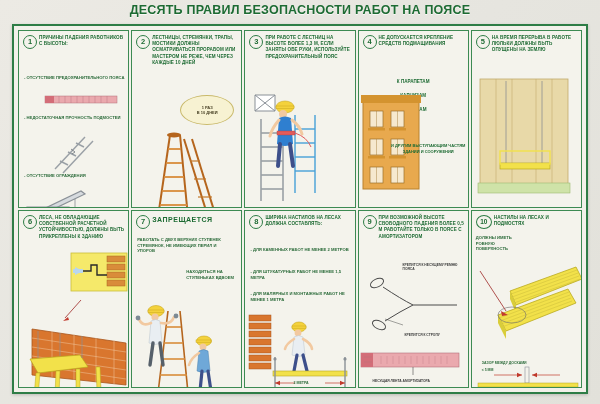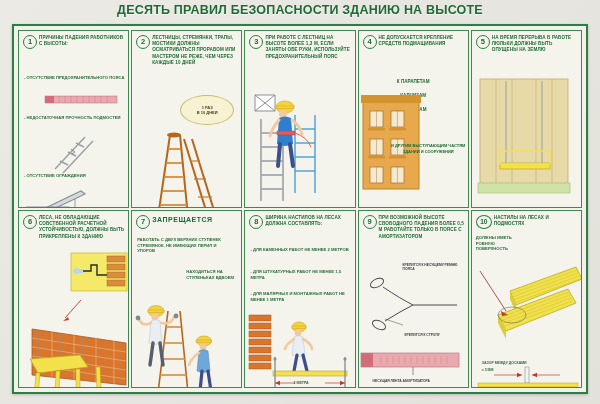--- a/index.html
+++ b/index.html
@@ -61,21 +61,21 @@
     background:#f7f2d2;display:flex;align-items:center;justify-content:center;
     text-align:center;font-size:4px;font-weight:bold;color:#4a4327;line-height:1.35;
   }
   svg{position:absolute;left:0;top:0;overflow:visible;}
 </style>
 </head>
 <body>
 
 <div class="poster">
 
-  <div class="title">ДЕСЯТЬ ПРАВИЛ БЕЗОПАСНОСТИ ЗДАНИЮ НА ВЫСОТЕ</div>
+  <div class="title">ДЕСЯТЬ ПРАВИЛ БЕЗОПАСНОСТИ РАБОТ НА ПОЯСЕ</div>
 
   <div class="frame">
     <div class="grid">
 
       <div class="cell">
         <div class="num">1</div>
         <div class="head">ПРИЧИНЫ ПАДЕНИЯ РАБОТНИКОВ С ВЫСОТЫ:</div>
         <div class="bul" style="top:44px">- ОТСУТСТВИЕ ПРЕДОХРАНИТЕЛЬНОГО ПОЯСА</div>
         <svg width="110" height="18" style="left:26px;top:62px">
           <rect x="0" y="3" width="72" height="7" fill="#eaa9ae" stroke="#b4707a" stroke-width=".5"></rect>

